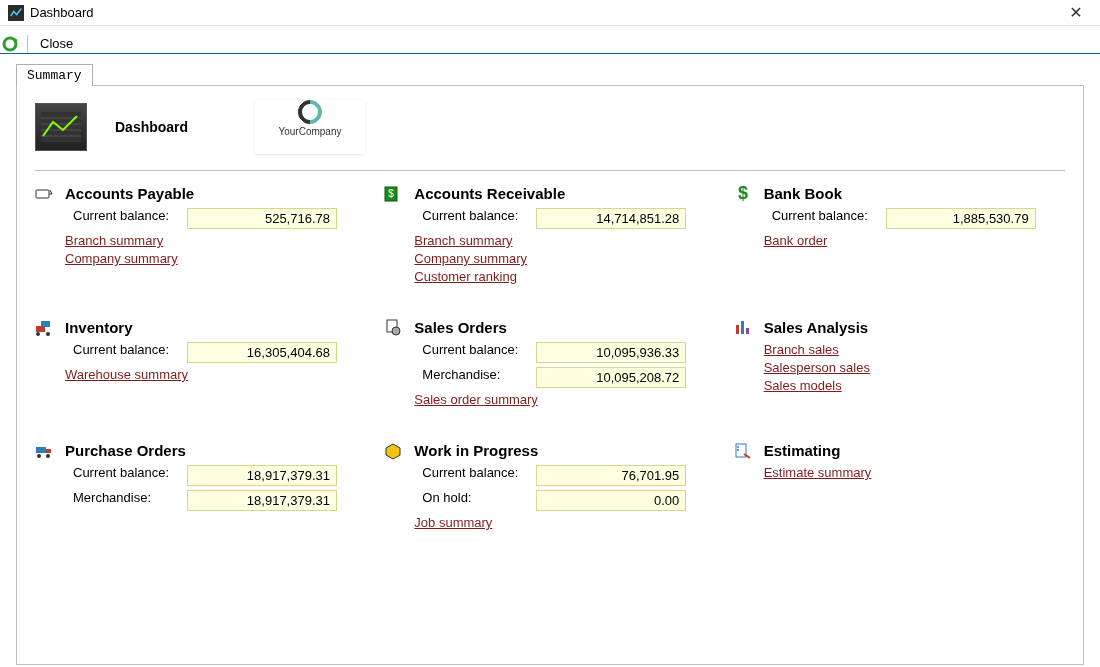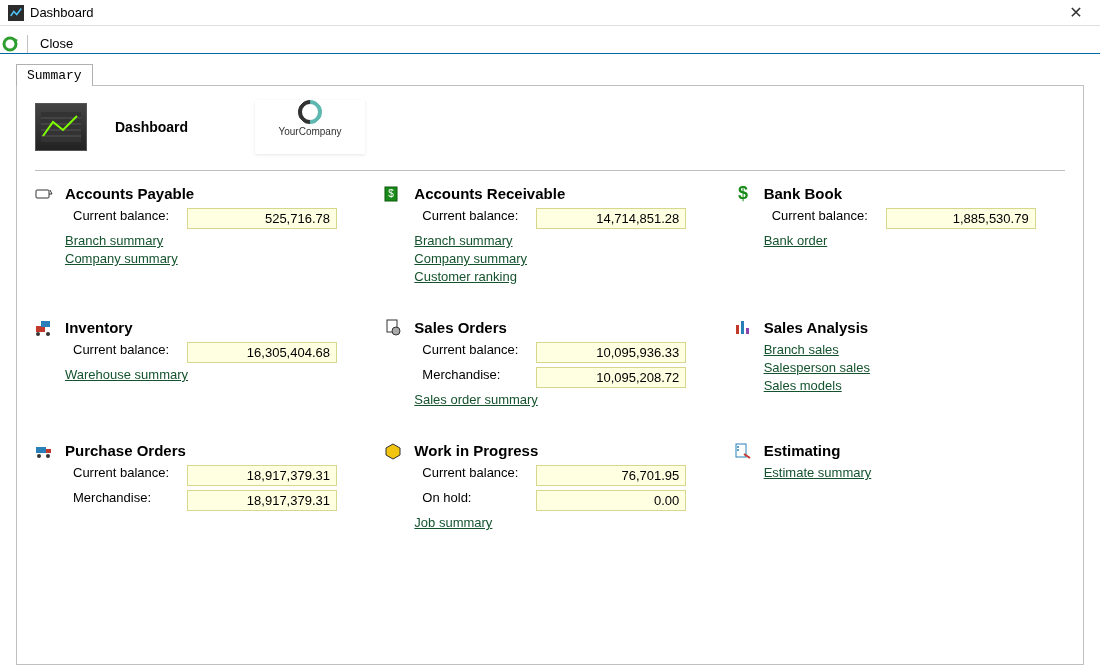--- a/index.html
+++ b/index.html
@@ -203,21 +203,21 @@
       border: 1px solid #d6d68c;
       padding: 2px 6px;
       text-align: right;
       width: 150px;
       font-size: 13px;
     }
     .link-row {
       margin-top: 4px;
     }
     .link {
-      color: #14532d;
+      color: #7f1d1d;
       text-decoration: underline;
       cursor: pointer;
       display: inline-block;
       margin-bottom: 3px;
     }
   </style>
 </head>
 <body>
 
 <div class="titlebar">

